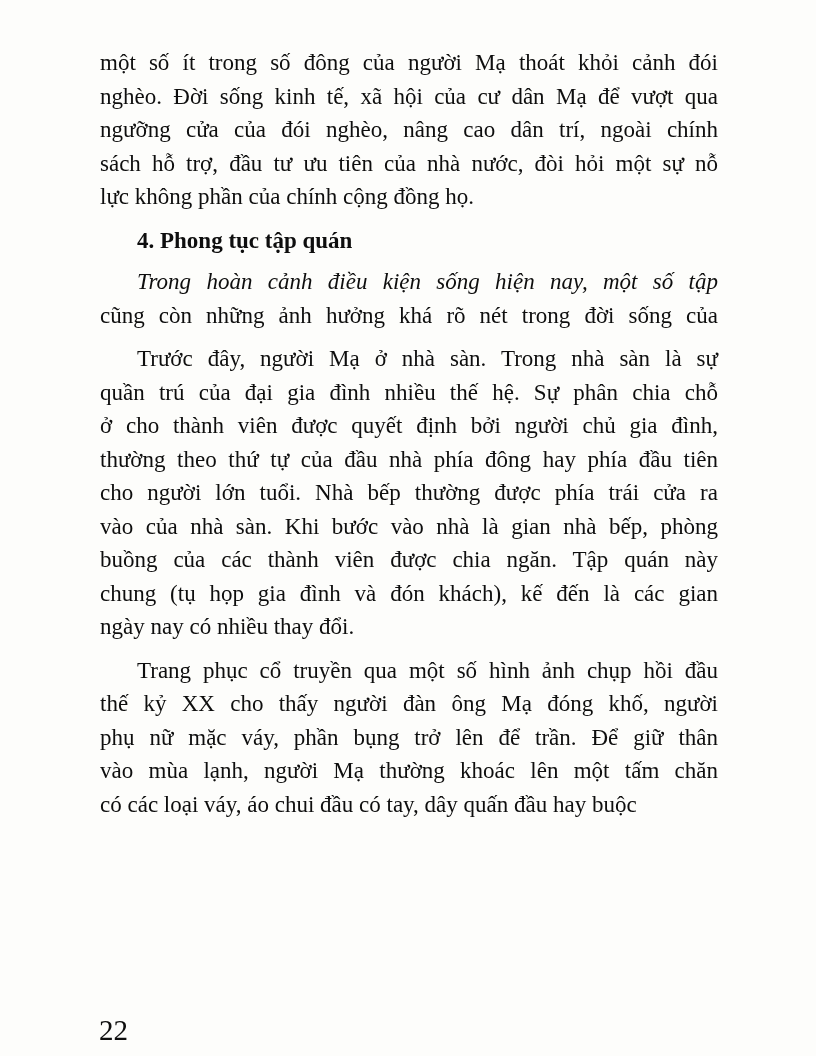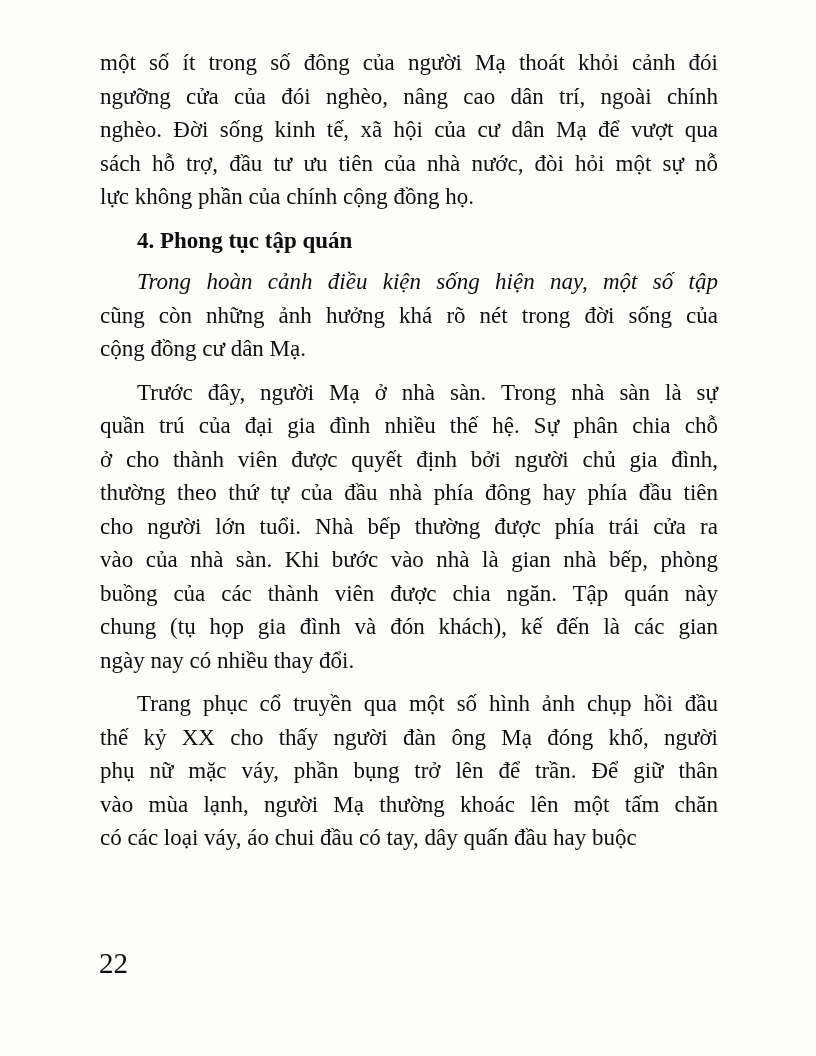--- a/index.html
+++ b/index.html
@@ -45,45 +45,44 @@
   .heading .line {
     text-align-last: left;
     text-indent: 37px;
     font-weight: bold;
   }
   .it { font-style: italic; margin-top: 44px; }
   .bd { font-weight: bold; }
   .page-number {
     position: absolute;
     left: 99px;
-    top: 946px;
+    top: 1013px;
     font-size: 29px;
     line-height: 34px;
     color: #0e0e0e;
   }
 </style>
 </head>
 <body>
 
 <div class="scan-page" style="background: rgb(253, 253, 251); color: rgb(14, 14, 14); text-decoration: underline;">
   <div class="text-column">
       <div class="block paragraph">
         <div class="line"><span>một số ít trong số đông của người Mạ thoát khỏi cảnh đói</span></div>
+        <div class="line"><span>nghèo. Đời sống kinh tế, xã hội của cư dân Mạ để vượt qua</span></div>
         <div class="line"><span>ngưỡng cửa của đói nghèo, nâng cao dân trí, ngoài chính</span></div>
-        <div class="line"><span>nghèo. Đời sống kinh tế, xã hội của cư dân Mạ để vượt qua</span></div>
         <div class="line"><span>sách hỗ trợ, đầu tư ưu tiên của nhà nước, đòi hỏi một sự nỗ</span></div>
         <div class="line last"><span>lực không phần của chính cộng đồng họ.</span></div>
       </div>
       <div class="block heading">
         <div class="line last indent"><span class="bd">4. Phong tục tập quán</span></div>
       </div>
       <div class="block paragraph">
         <div class="line indent"><span class="it">Trong hoàn cảnh điều kiện sống hiện nay, một số tập</span></div>
         <div class="line"><span>cũng còn những ảnh hưởng khá rõ nét trong đời sống của</span></div>
-        <div class="line last"><span>cộng đồng cư dân Mạ.</span></div>
       </div>
       <div class="block paragraph">
         <div class="line indent"><span>Trước đây, người Mạ ở nhà sàn. Trong nhà sàn là sự</span></div>
         <div class="line"><span>quần trú của đại gia đình nhiều thế hệ. Sự phân chia chỗ</span></div>
         <div class="line"><span>ở cho thành viên được quyết định bởi người chủ gia đình,</span></div>
         <div class="line"><span>thường theo thứ tự của đầu nhà phía đông hay phía đầu tiên</span></div>
         <div class="line"><span>cho người lớn tuổi. Nhà bếp thường được phía trái cửa ra</span></div>
         <div class="line"><span>vào của nhà sàn. Khi bước vào nhà là gian nhà bếp, phòng</span></div>
         <div class="line"><span>buồng của các thành viên được chia ngăn. Tập quán này</span></div>
         <div class="line"><span>chung (tụ họp gia đình và đón khách), kế đến là các gian</span></div>

